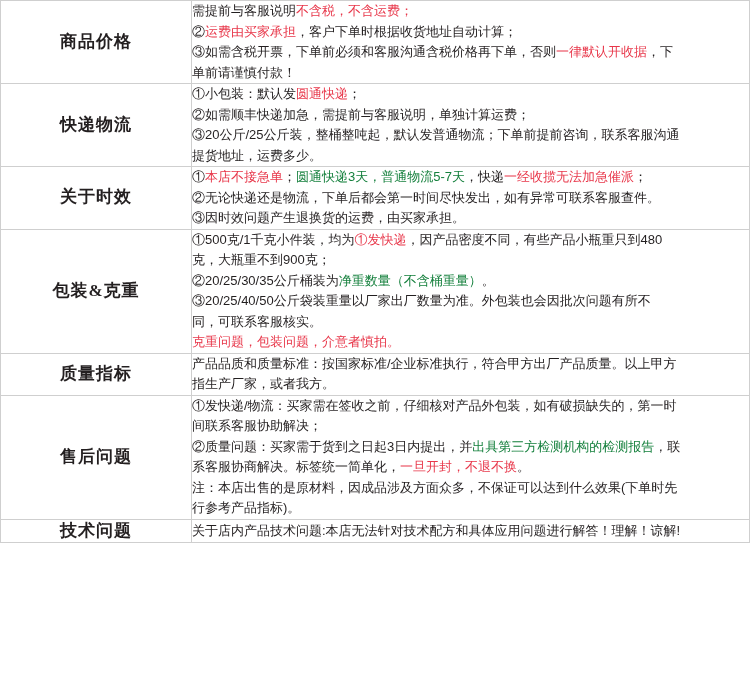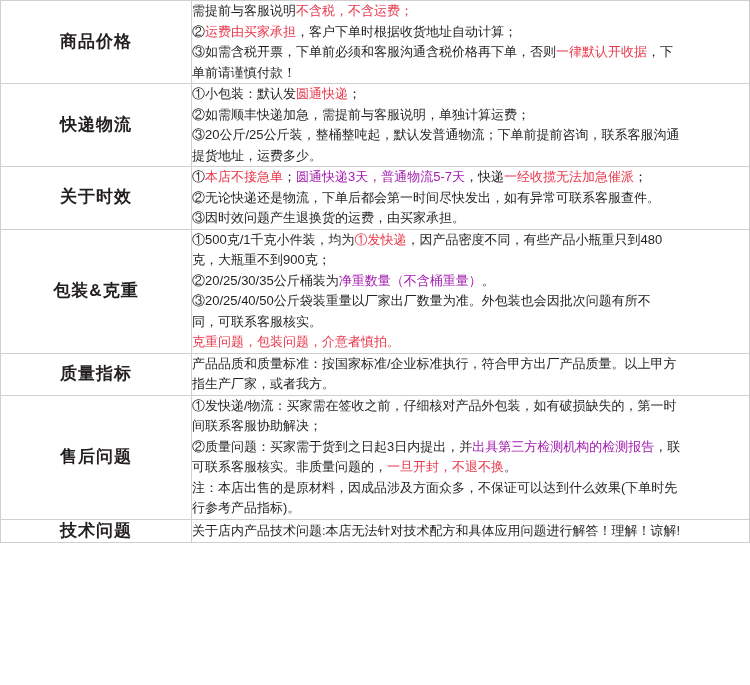--- a/index.html
+++ b/index.html
@@ -61,32 +61,33 @@
   }
   td.label {
     width: 190px;
     text-align: center;
     font-size: 17px;
     font-weight: bold;
     color: #231f20;
     letter-spacing: 1px;
     padding: 4px 2px;
     line-height: 1.35;
+    font-family: Liberation Serif, serif;
   }
   td.body {
     padding: 5px 8px 6px 8px;
     font-size: 13px;
     line-height: 1.5;
     color: #231f20;
   }
   td.body p {
     margin: 0 0 1px 0;
   }
   .rd { color: #e8374a; text-align: right; }
-  .bl { color: #a21caf; }
+  .bl { color: #15803d; }
   .bold { font-weight: normal; }
 </style>
 </head>
 <body>
 
 <div class="page">
 
 
   <table class="notice">
     <tbody>
@@ -133,21 +134,21 @@
             <p><span class="">产品品质和质量标准：按国家标准/企业标准执行，符合甲方出厂产品质量。以上甲方</span></p>
             <p><span class="">指生产厂家，或者我方。</span></p>
           </td>
         </tr>
         <tr>
           <td class="label">售后问题</td>
           <td class="body">
             <p><span class="">①发快递/物流：买家需在签收之前，仔细核对产品外包装，如有破损缺失的，第一时</span></p>
             <p><span class="">间联系客服协助解决；</span></p>
             <p><span class="">②质量问题：买家需于货到之日起3日内提出，并</span><span class="bl bold">出具第三方检测机构的检测报告</span><span class="">，联</span></p>
-            <p><span class="">可联系客服核实。非质量问题的，</span><span class="rd bold">一旦开封，不退不换</span><span class="">。</span></p>
+            <p><span class="">系客服协商解决。标签统一简单化，</span><span class="rd bold">一旦开封，不退不换</span><span class="">。</span></p>
             <p><span class="">注：本店出售的是原材料，因成品涉及方面众多，不保证可以达到什么效果(下单时先</span></p>
             <p><span class="">行参考产品指标)。</span></p>
           </td>
         </tr>
         <tr>
           <td class="label">技术问题</td>
           <td class="body">
             <p><span class="">关于店内产品技术问题:本店无法针对技术配方和具体应用问题进行解答！理解！谅解!</span></p>
           </td>
         </tr>

